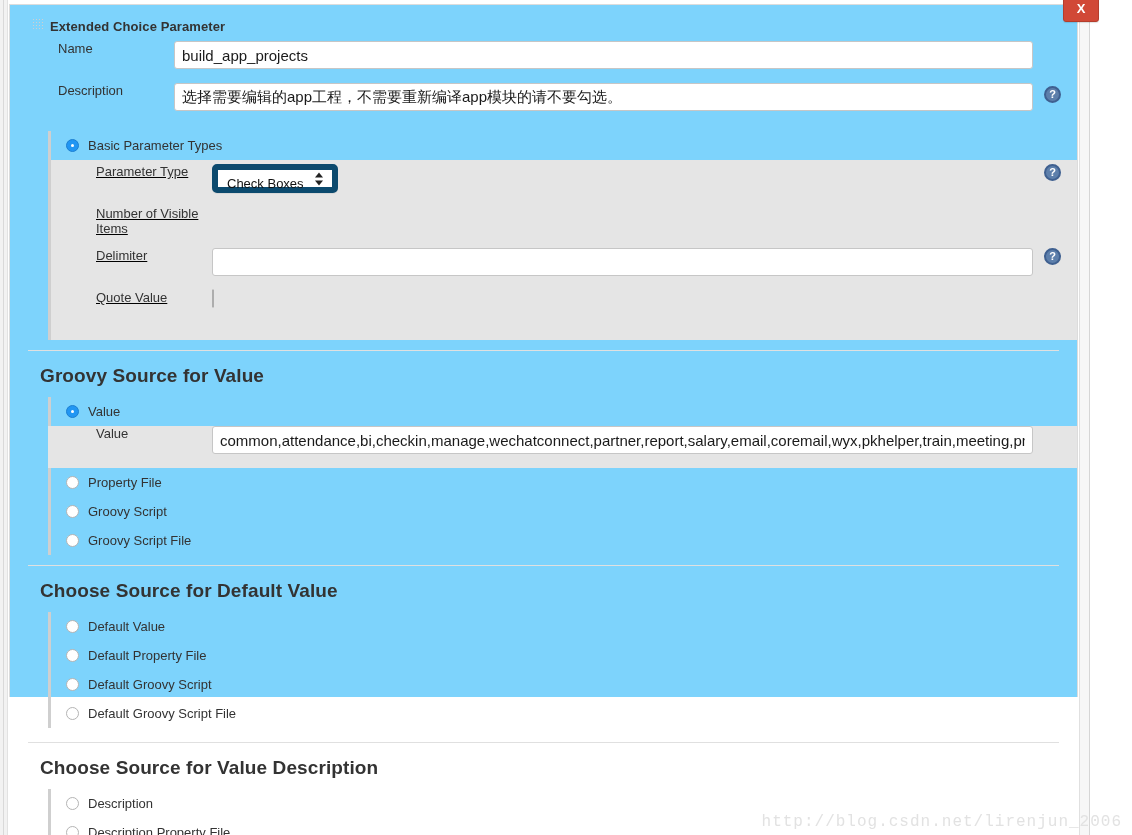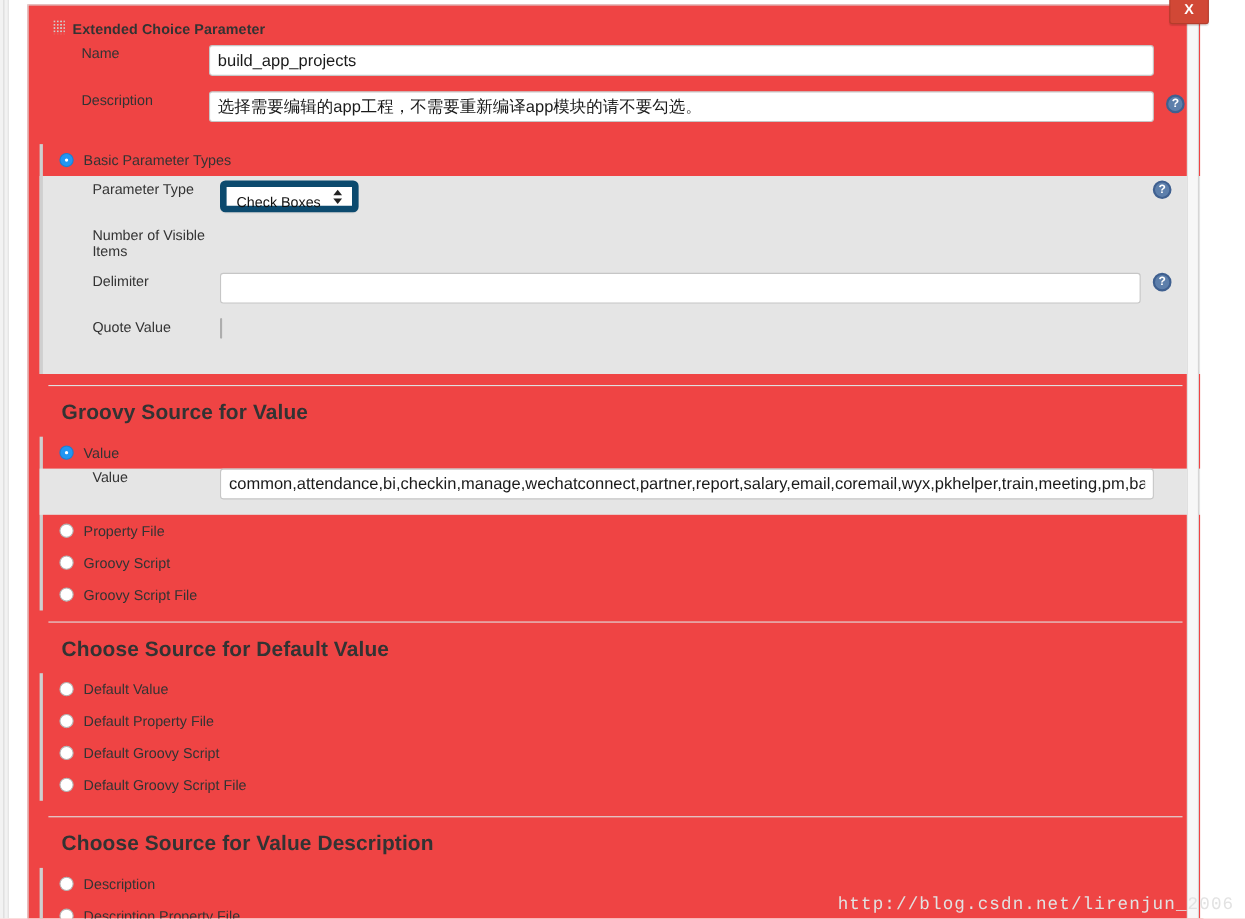--- a/index.html
+++ b/index.html
@@ -24,23 +24,23 @@
     background: #f2f2f2;
     border-right: 1px solid #e2e2e2;
   }
   #gutter-rule {
     position: absolute; left: 3px; top: 0;
     width: 1px; height: 835px;
     background: #d9d9d9;
   }
   #panel {
     position: absolute;
-    left: 25px; top: 4px;
-    width: 1069px; height: 831px;
-    background: #ef4444;
+    left: 9px; top: 4px;
+    width: 1069px; height: 693px;
+    background: #7dd3fc;
     border: 1px solid #dcdcdc;
     border-bottom: none;
   }
   #right-strip {
     position: absolute; left: 1079px; top: 0;
     width: 11px; height: 835px;
     background: #f7f7f7;
     border-left: 1px solid #e0e0e0;
     border-right: 1px solid #d6d6d6;
   }
@@ -135,20 +135,21 @@
     line-height: 13px;
     text-align: center;
     cursor: pointer;
     box-sizing: border-box;
   }
 
   
   .opt-block {
     position: relative;
     padding-left: 10px;
+    margin-left: 28px;
   }
   .opt-block::before {
     content: "";
     position: absolute;
     left: 10px; top: 0; bottom: 0;
     width: 3px;
     background: #cfcfcf;
   }
   .radio-row {
     position: relative;
@@ -179,21 +180,22 @@
     border-radius: 50%;
     background: #ffffff;
   }
   .radio-label {
     font-size: 13px;
     color: #333333;
     cursor: pointer;
   }
   .sub-panel {
     background: #e5e5e5;
-    padding: 4px 12px 8px 0;
+    padding: 4px 0 8px 0;
+    text-decoration: underline;
   }
 
   
   .select {
     position: relative;
     display: inline-block;
     height: 29px;
     min-width: 110px;
     padding: 0 28px 0 9px;
     background: #ffffff;

